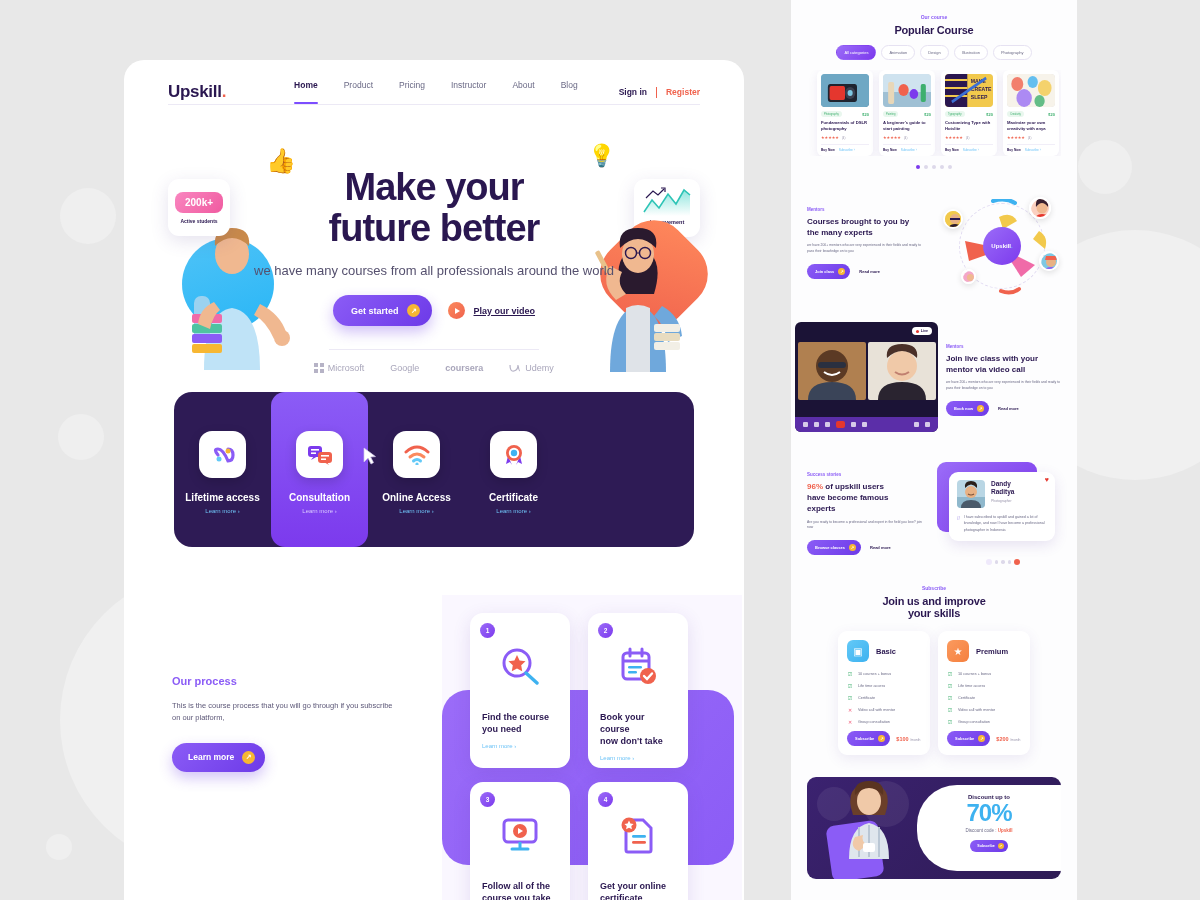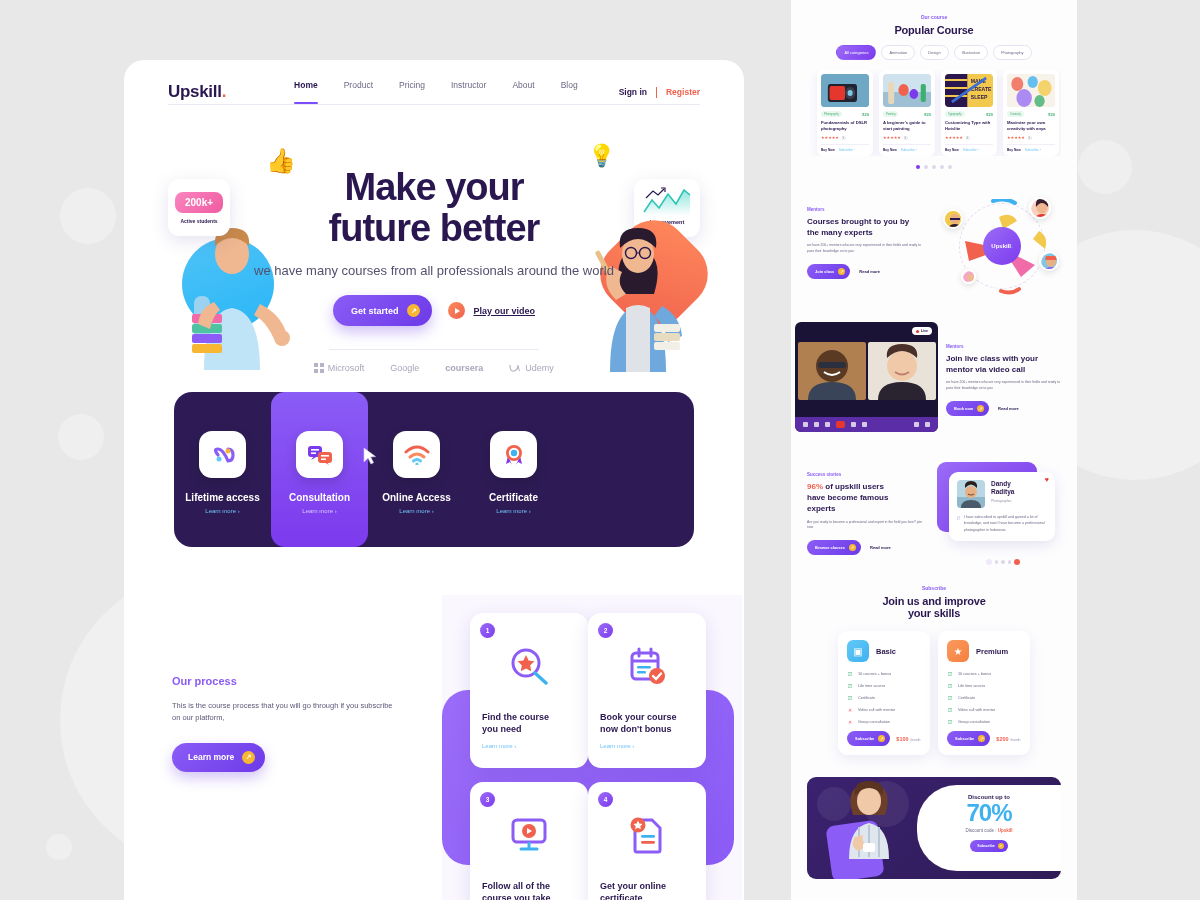--- a/index.html
+++ b/index.html
@@ -136,21 +136,21 @@
     box-shadow: 0 6px 14px rgba(110,60,230,.3);
   }
   .proc-wrap { position: absolute; left: 318px; top: 535px; width: 300px; height: 370px; }
   .proc-bg-shape {
     position: absolute; left: 0; top: 95px; width: 292px; height: 175px;
     background: linear-gradient(135deg,#9b6cf8,#8b5cf6); border-radius: 26px;
   }
   .proc-tint { position: absolute; left: 0; top: 0; width: 300px; height: 370px; background: rgba(245,240,255,.55); }
   .proc-grid { position: absolute; left: 28px; top: 18px; display: grid; grid-template-columns: 104px 104px; gap: 14px; }
   .proc-card {
-    width: 118px; height: 155px; background: #fff; border-radius: 13px;
+    width: 100px; height: 155px; background: #fff; border-radius: 13px;
     box-shadow: 0 5px 18px rgba(90,60,160,.14); position: relative;
     padding: 30px 12px 0 12px; cursor: pointer;
   }
   .proc-num {
     position: absolute; left: 10px; top: 10px; width: 15px; height: 15px; border-radius: 50%;
     background: linear-gradient(135deg,#9b6cf8,#7c3aed); color: #fff; font-size: 6.5px; font-weight: bold;
     display: flex; align-items: center; justify-content: center;
   }
   .proc-icon { height: 46px; display: flex; align-items: center; justify-content: center; }
   .proc-title { font-size: 9px; font-weight: bold; line-height: 1.35; color: #2a1750; margin-top: 22px; }
@@ -516,21 +516,21 @@
               <path d="M6 14 H32" stroke="#8b5cf6" stroke-width="3"></path>
               <path d="M13 2 v7 M25 2 v7" stroke="#8b5cf6" stroke-width="3" stroke-linecap="round"></path>
               <rect x="11" y="19" width="14" height="2.6" rx="1.3" fill="#3eb2f0"></rect>
               <rect x="11" y="24" width="9" height="2.6" rx="1.3" fill="#3eb2f0"></rect>
               <circle cx="31" cy="29" r="8" fill="#f0624d"></circle>
               <path d="M27 29 l3 3 l5 -5.5" stroke="#fff" stroke-width="2.4" fill="none" stroke-linecap="round"></path>
             </svg>
         </div>
         <div class="proc-title">
           <span>Book your course</span><br>
-          <span>now don't bonus</span>
+          <span>now don't take</span>
         </div>
         <div class="proc-link">Learn more ›</div>
       </div>
       <div class="proc-card">
         <div class="proc-num">3</div>
         <div class="proc-icon">
           <svg width="42" height="38" viewBox="0 0 42 38">
               <rect x="5" y="4" width="32" height="22" rx="4" fill="none" stroke="#8b5cf6" stroke-width="3"></rect>
               <path d="M21 26 v6" stroke="#3eb2f0" stroke-width="3"></path>
               <path d="M13 33 H29" stroke="#3eb2f0" stroke-width="3" stroke-linecap="round"></path>

